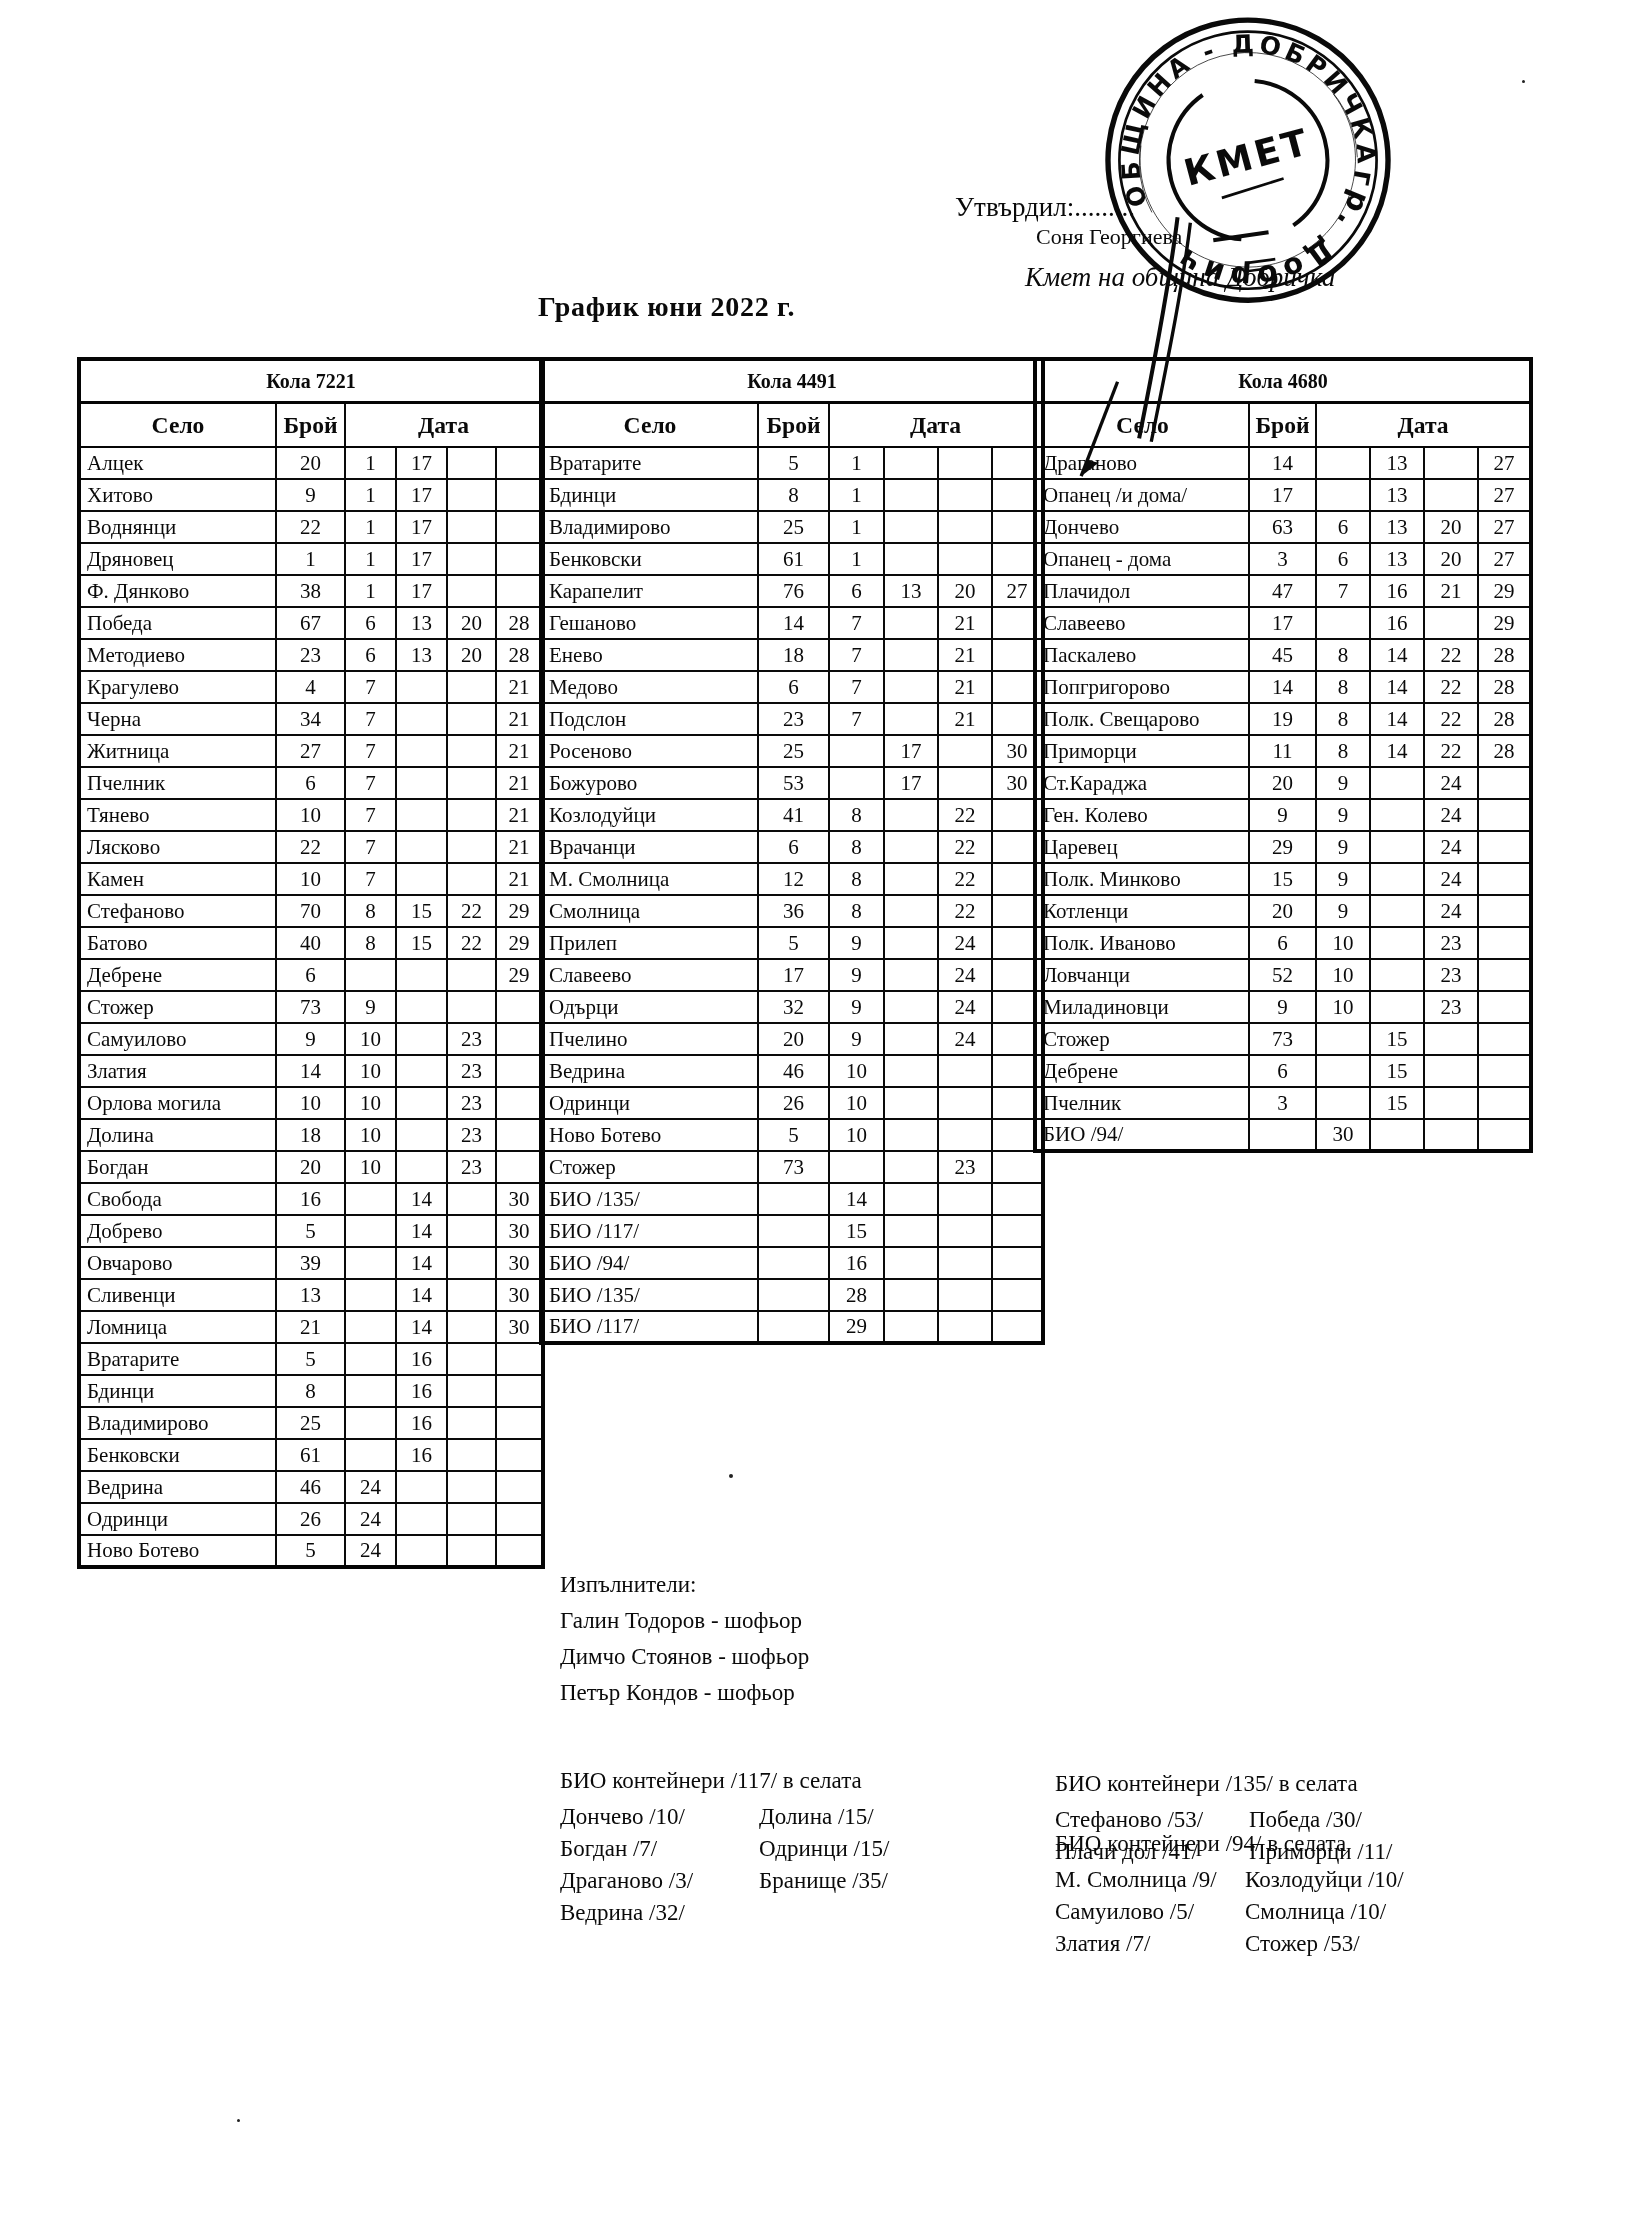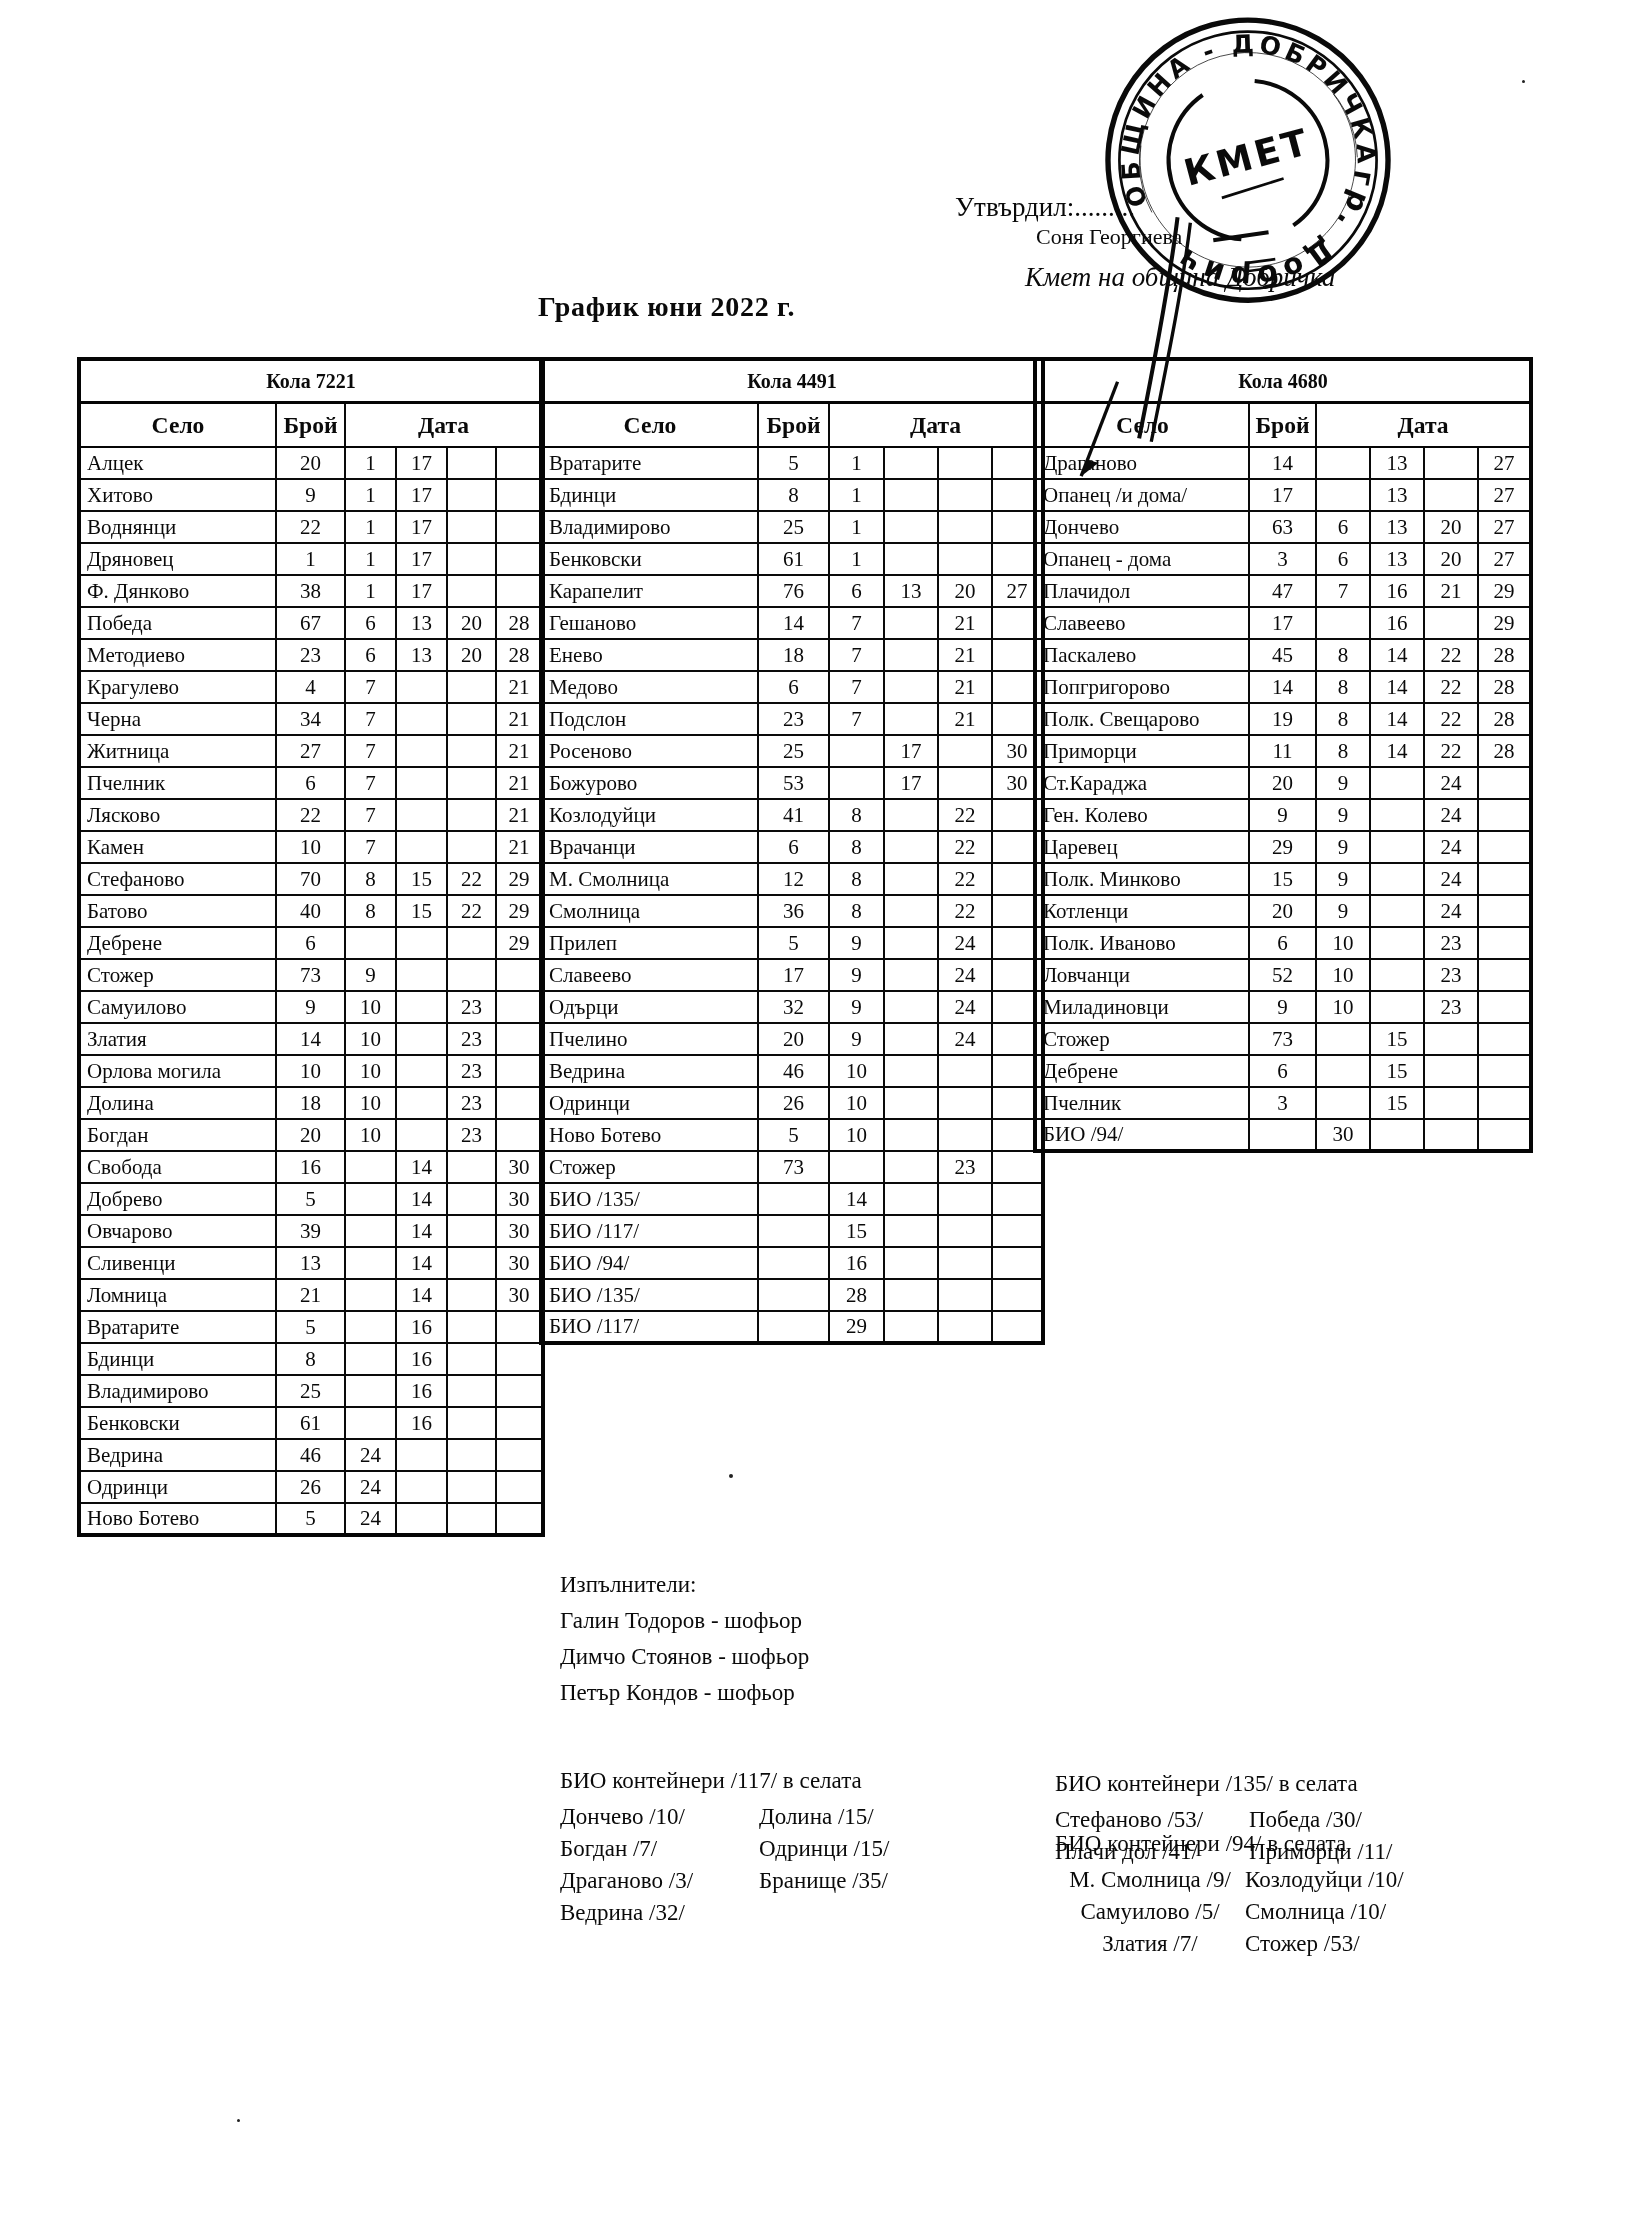--- a/index.html
+++ b/index.html
@@ -28,21 +28,21 @@
   td.n{text-align:center;}
   
   .executors{left:560px; top:1567px; font-size:23px; line-height:36px;}
   .bio-block{font-size:23px; line-height:32px;}
   .bio-cols{display:flex;}
   .bio117{left:560px;  top:1765px;}
   .bio117 .c1{width:199px;}
   .bio135{left:1055px; top:1768px;}
   .bio135 .c1{width:194px;}
   .bio94{left:1055px;  top:1828px;}
-  .bio94 .c1{width:190px;text-align:center;}
+  .bio94 .c1{width:190px;}
   .bio-head{margin-bottom:4px;}
   
   .stamp{left:1093px; top:4px; width:310px; height:311px;}
   .ink{left:0; top:0; width:1646px; height:2239px; pointer-events:none;}
   .speck{position:absolute; background:#222; border-radius:50%;}
 </style>
 </head>
 <body>
 
 <div class="page">
@@ -175,20 +175,28 @@
           </tr>
           <tr>
             <td class="v">Пчелник</td>
             <td class="n">6</td>
             <td class="n">7</td>
             <td class="n"></td>
             <td class="n"></td>
             <td class="n">21</td>
           </tr>
           <tr>
+            <td class="v">Тянево</td>
+            <td class="n">10</td>
+            <td class="n">7</td>
+            <td class="n"></td>
+            <td class="n"></td>
+            <td class="n">21</td>
+          </tr>
+          <tr>
             <td class="v">Лясково</td>
             <td class="n">22</td>
             <td class="n">7</td>
             <td class="n"></td>
             <td class="n"></td>
             <td class="n">21</td>
           </tr>
           <tr>
             <td class="v">Камен</td>
             <td class="n">10</td>

